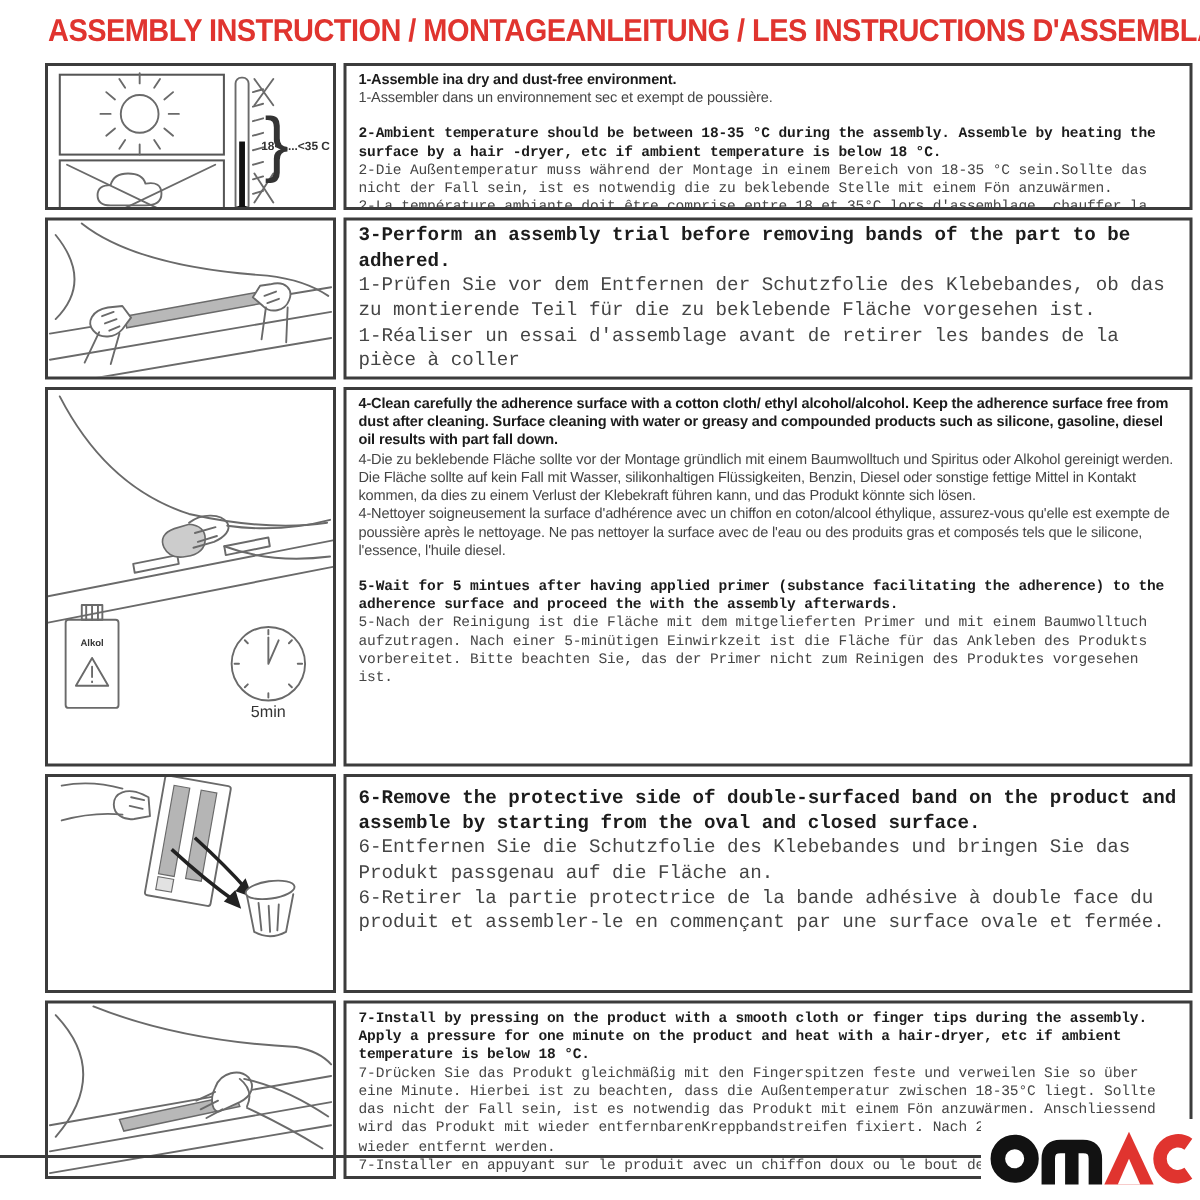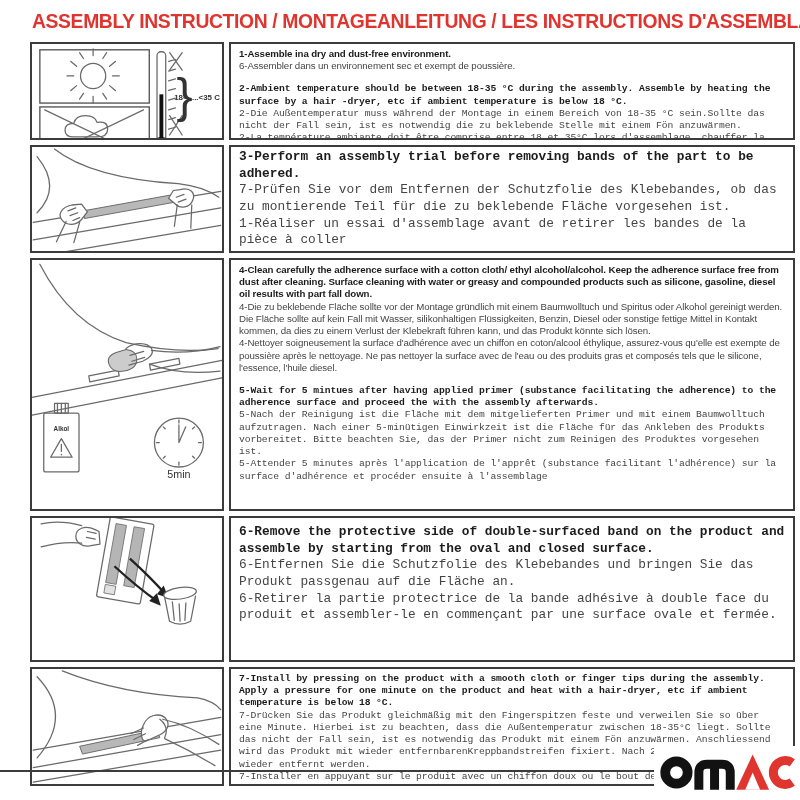--- a/index.html
+++ b/index.html
@@ -80,21 +80,21 @@
             <path d="M141 74 L154 94 M141 94 L154 74"></path>
           </g>
           <text x="148" y="70" font-size="50" fill="#444">}</text>
           <text x="193" y="58" text-anchor="end" font-size="8.2" font-weight="bold" fill="#333">18&lt; ....&lt;35 C</text>
         </g>
       </svg>
     </div>
     <div class="text-cell h126 small">
       <p class="para">
         <span class="en" style="display:block">1-Assemble ina dry and dust-free environment.</span>
-        <span class="xl" style="display:block">6-Assembler dans un environnement sec et exempt de poussière.</span>
+        <span class="xl" style="display:block">1-Assembler dans un environnement sec et exempt de poussière.</span>
       </p>
       <p class="para">
         <span class="en" style="display:block">2-Ambient temperature should be between 18-35 °C  during the assembly. Assemble by heating the surface by a hair -dryer, etc if ambient temperature is below 18 °C.</span>
         <span class="xl" style="display:block">2-Die Außentemperatur muss während der Montage in einem Bereich von 18-35 °C  sein.Sollte das nicht der Fall sein, ist es notwendig die zu beklebende Stelle mit einem Fön anzuwärmen.</span>
         <span class="xl" style="display:block">2-La température ambiante doit être comprise entre 18 et 35°C lors d'assemblage, chauffer la surface avec un sèche-cheveux par exemple si celle-ci est inférieure à 18°C.</span>
       </p>
     </div>
   </div>
 
   <div class="row">
@@ -114,21 +114,21 @@
         </g>
         <g>
           <path class="fillw" d="M152 44 c11 -3 16 4 13 11 c-3 8 -13 9 -18 4 l-7 -6 5 -8 z"></path>
           <path class="ln" d="M156 49 l-8 3 M158 54 l-8 3 M149 60 L146 82 M164 60 L163 84"></path>
         </g>
       </svg>
     </div>
     <div class="text-cell h120 large vcenter">
       <p class="para">
         <span class="en" style="display:block">3-Perform an assembly trial before removing bands of the part to be adhered.</span>
-        <span class="xl" style="display:block">7-Prüfen Sie vor dem Entfernen der Schutzfolie des Klebebandes, ob das zu montierende Teil für die zu beklebende Fläche vorgesehen ist.</span>
+        <span class="xl" style="display:block">1-Prüfen Sie vor dem Entfernen der Schutzfolie des Klebebandes, ob das zu montierende Teil für die zu beklebende Fläche vorgesehen ist.</span>
         <span class="xl" style="display:block">1-Réaliser un essai d'assemblage avant de retirer les bandes de la pièce à coller</span>
       </p>
     </div>
   </div>
 
   <div class="row">
     <div class="icon-cell h229">
       <svg viewBox="0 0 194 229" width="190" height="225">
         <g class="ln">
           <path d="M8 4 Q40 66 96 84 Q150 96 190 90"></path>
@@ -164,21 +164,20 @@
     </div>
     <div class="text-cell h229 small">
       <p class="para">
         <span class="en" style="display:block">4-Clean carefully the adherence surface with a cotton cloth/ ethyl alcohol/alcohol. Keep the adherence surface free from dust after cleaning. Surface cleaning with water or greasy and compounded products such as silicone, gasoline, diesel oil results with part fall down.</span>
         <span class="xl" style="display:block">4-Die zu beklebende Fläche sollte vor der Montage gründlich mit einem Baumwolltuch und Spiritus oder Alkohol gereinigt werden. Die Fläche sollte auf kein Fall mit Wasser, silikonhaltigen Flüssigkeiten, Benzin, Diesel oder sonstige fettige Mittel in Kontakt kommen, da dies zu einem Verlust der Klebekraft führen kann, und das Produkt könnte sich lösen.</span>
         <span class="xl" style="display:block">4-Nettoyer soigneusement la surface d'adhérence avec un chiffon en coton/alcool éthylique, assurez-vous qu'elle est exempte de poussière après le nettoyage. Ne pas nettoyer la surface avec de l'eau ou des produits gras et composés tels que le silicone, l'essence, l'huile diesel.</span>
       </p>
       <p class="para">
         <span class="en" style="display:block">5-Wait for 5 mintues after having applied primer (substance facilitating the adherence) to the adherence surface and proceed the with the assembly afterwards.</span>
         <span class="xl" style="display:block">5-Nach der Reinigung ist die Fläche mit dem mitgelieferten Primer und mit einem Baumwolltuch aufzutragen. Nach einer 5-minütigen Einwirkzeit ist die Fläche für das Ankleben des Produkts vorbereitet. Bitte beachten Sie, das der Primer nicht zum Reinigen des Produktes vorgesehen ist.</span>
-        <span class="xl" style="display:block">5-Attender 5 minutes après l'application de l'apprêt (substance facilitant l'adhérence) sur la surface d'adhérence et procéder ensuite à l'assemblage</span>
       </p>
     </div>
   </div>
 
   <div class="row">
     <div class="icon-cell h114">
       <svg viewBox="0 0 194 114" width="190" height="110">
         <g transform="rotate(10 95 45)">
           <rect class="ln" x="72" y="2" width="46" height="84" rx="2" fill="#fff"></rect>
           <rect x="79" y="8" width="11" height="62" fill="#b5b5b5" stroke="#6a6a6a" stroke-width="0.8"></rect>

